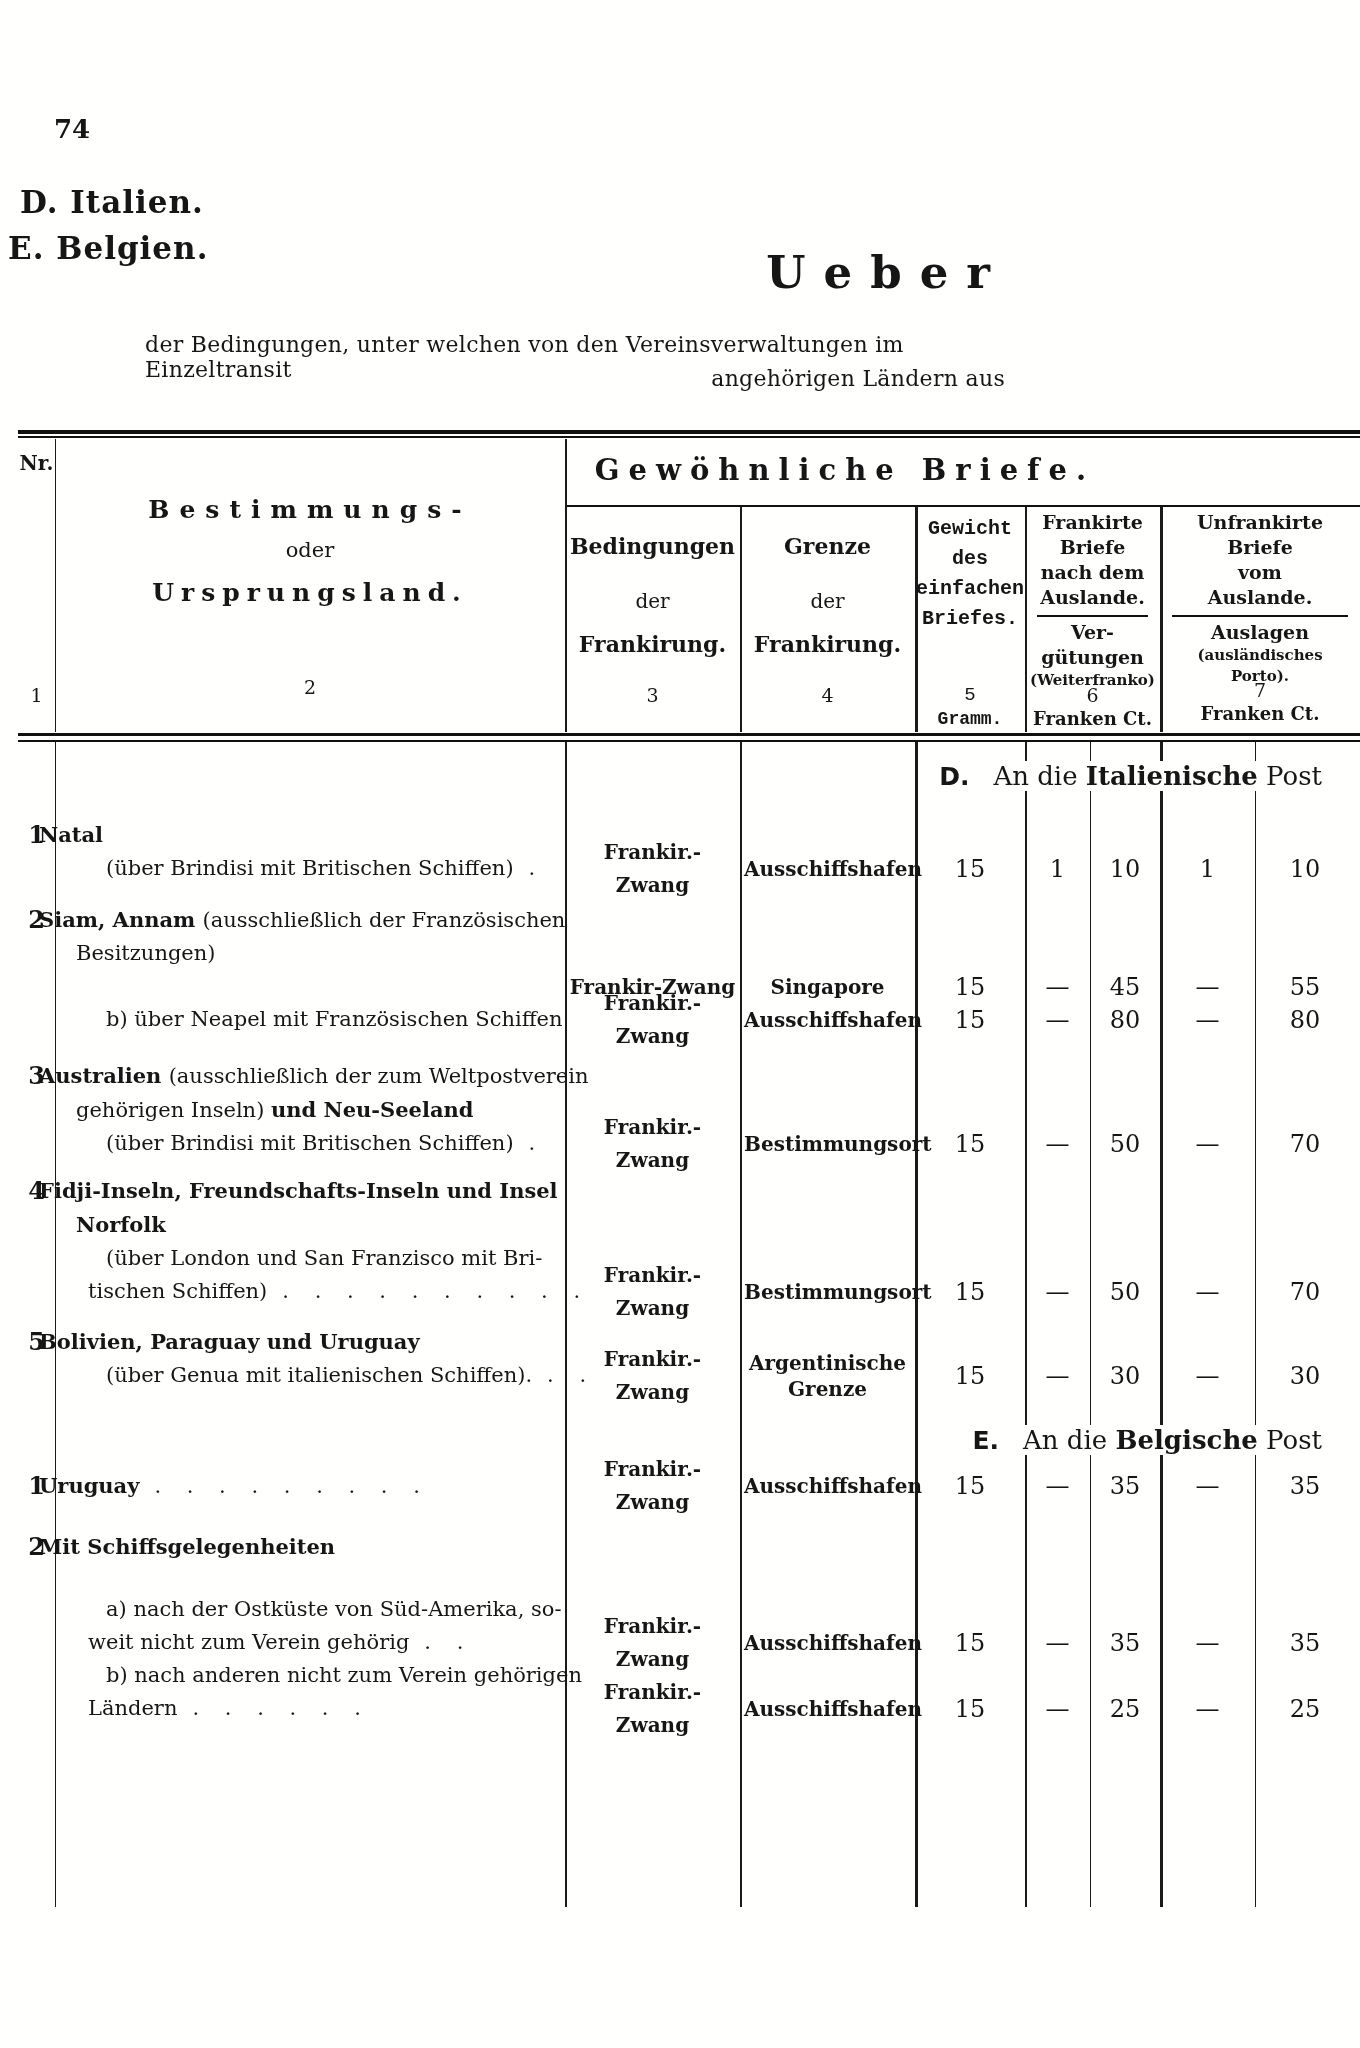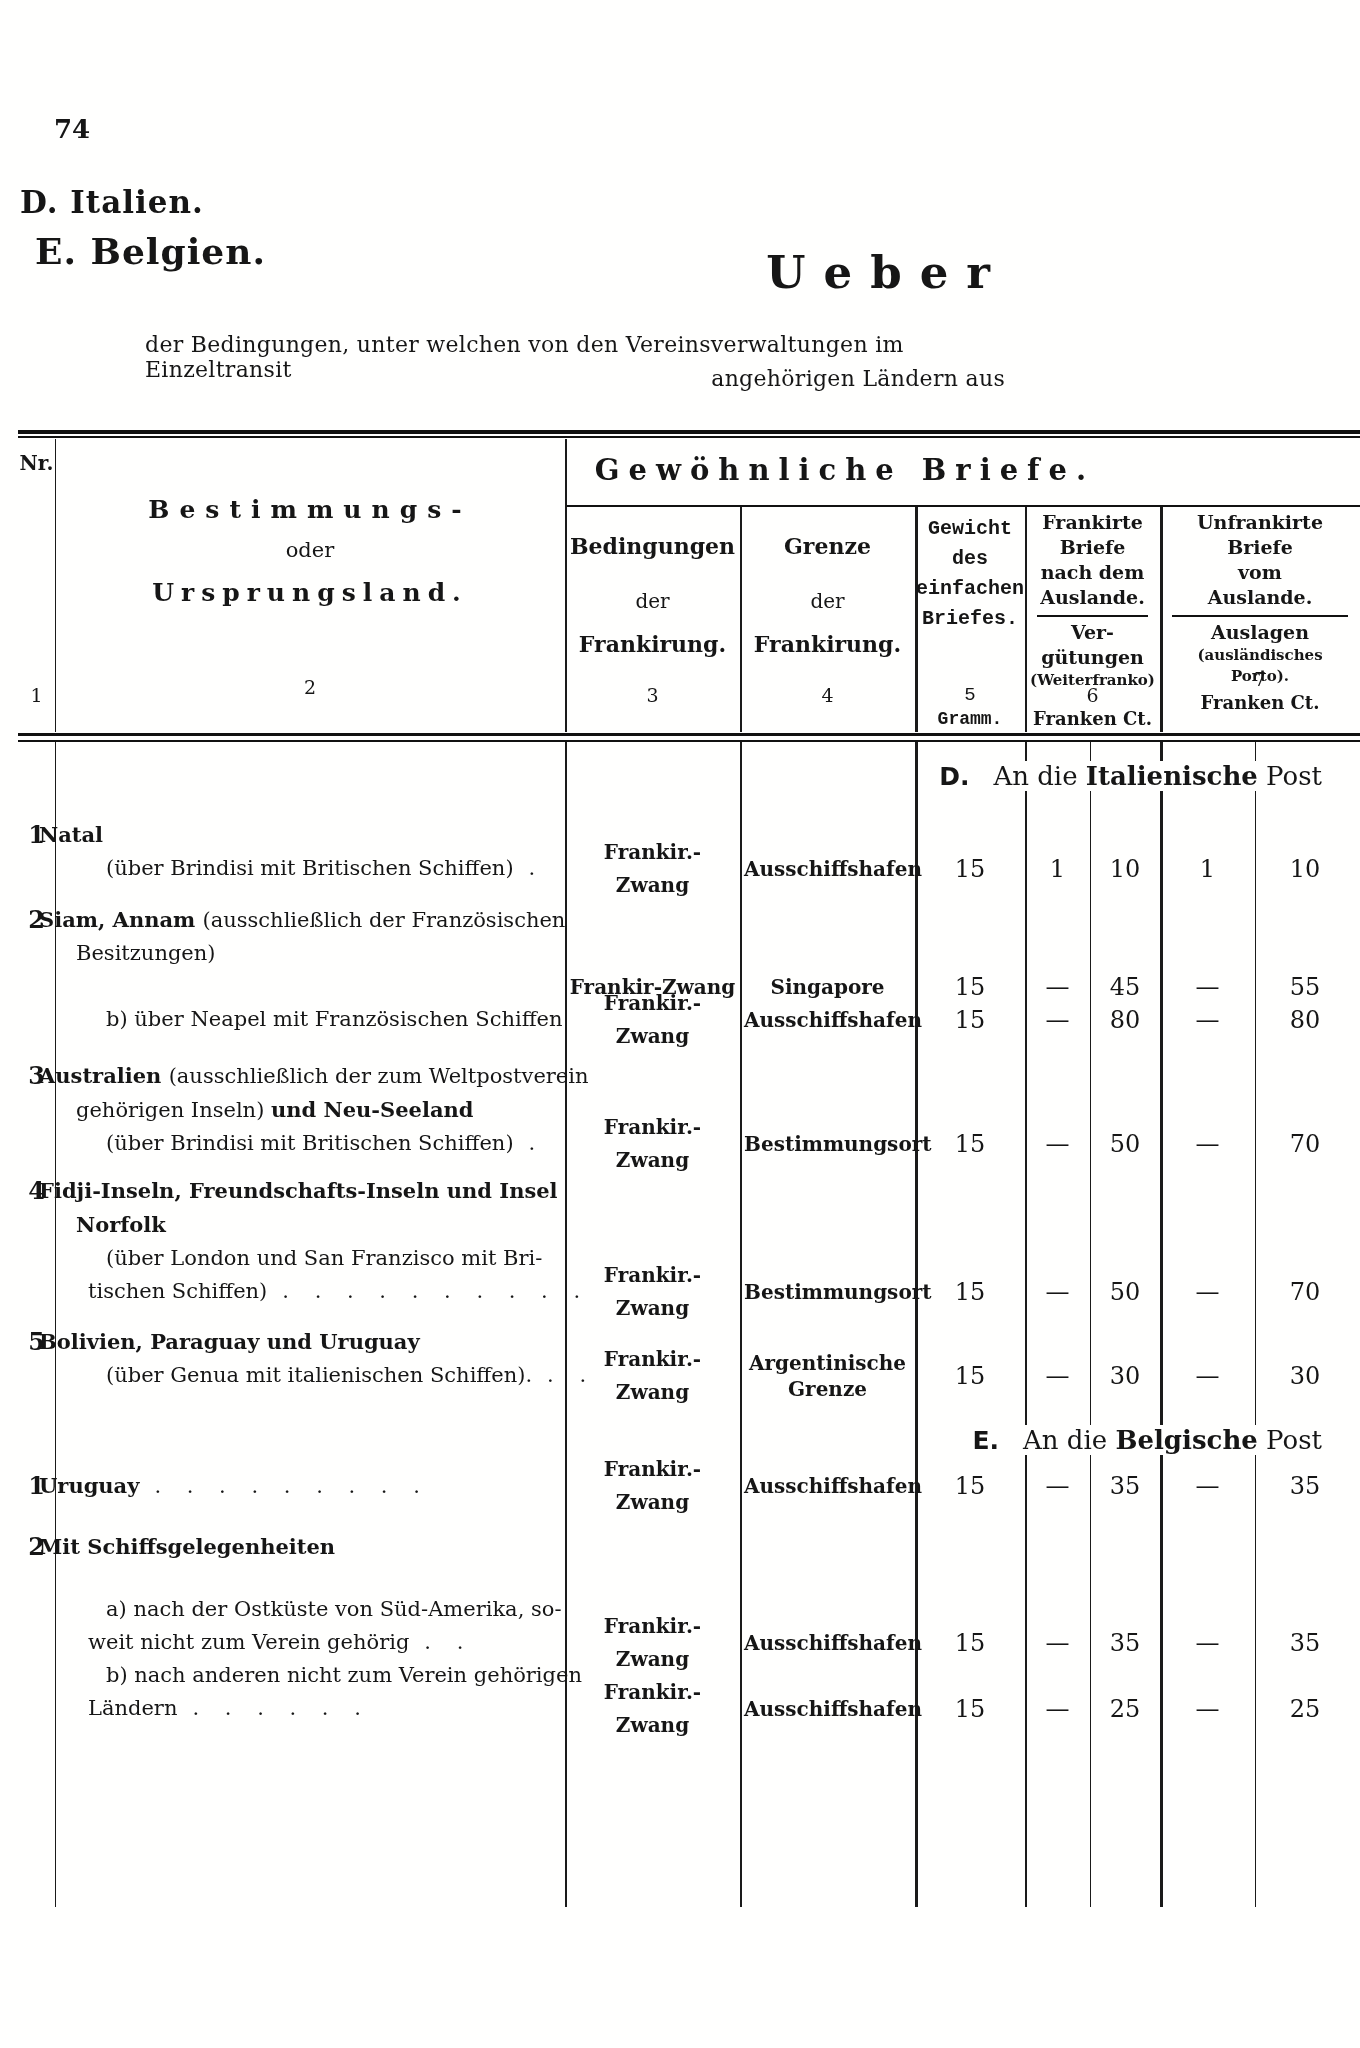--- a/index.html
+++ b/index.html
@@ -3,21 +3,21 @@
 <meta charset="utf-8">
 <style>
   html,body{margin:0;padding:0;background:#e8e8e4;}
   .page{position:relative;width:1360px;height:2048px;margin:0 auto;background:#fffffe;
         color:#161616;font-family:"DejaVu Serif",serif;overflow:hidden;}
   .b{font-weight:bold;}
 
   
   .pageno{position:absolute;top:114px;left:54px;font-size:26px;font-weight:bold;}
   .seclab1{position:absolute;top:184px;left:20px;font-size:31px;font-weight:bold;letter-spacing:1px;}
-  .seclab2{position:absolute;top:230px;left:35px;font-size:36px;font-weight:bold;letter-spacing:1px;}
+  .seclab2{position:absolute;top:230px;left:8px;font-size:31px;font-weight:bold;letter-spacing:1px;}
   .bigtitle{position:absolute;top:246px;right:352px;font-size:45px;font-weight:bold;letter-spacing:18px;}
   .sub1{position:absolute;top:332px;left:145px;width:900px;font-size:22px;letter-spacing:.3px;}
   .sub2{position:absolute;top:366px;right:355px;font-size:22px;letter-spacing:.3px;}
 
   
   .ttable{position:absolute;top:430px;left:18px;width:1342px;}
   .thead{position:relative;height:312px;}
   .rule{position:absolute;left:0;right:0;background:#111;}
   .rt1{top:0;height:4px;} .rt2{top:6px;height:2px;}
   .rb1{bottom:6px;height:3px;} .rb2{bottom:0;height:2px;}
@@ -38,21 +38,21 @@
   .h-c3{left:547px;width:175px;top:66px;bottom:0;}
   .h-c4{left:722px;width:175px;top:66px;bottom:0;}
   .h-c3 .cl,.h-c4 .cl{font-size:22px;font-weight:bold;}
   .h-c3 .cl1,.h-c4 .cl1{margin-top:28px;}
   .h-c3 .cl2,.h-c4 .cl2{margin-top:30px;font-weight:normal;font-size:20px;}
   .h-c3 .cl3,.h-c4 .cl3{margin-top:18px;}
   .h-c5{left:897px;width:110px;top:66px;bottom:0;font-family:Liberation Mono, monospace;}
   .h-c5 .cl{font-size:20px;font-weight:bold;margin-top:7px;}
   .h-c5 .cl1{margin-top:12px;}
   .h-c6{left:1007px;width:135px;top:66px;bottom:0;}
-  .h-c7{left:1142px;width:200px;top:66px;bottom:16px;}
+  .h-c7{left:1142px;width:200px;top:66px;bottom:5px;}
   .h-c6 .cl,.h-c7 .cl{font-size:19px;font-weight:bold;margin-top:3px;}
   .h-c6 .cl1,.h-c7 .cl1{margin-top:6px;}
   .subrule{height:2px;background:#111;margin:7px 12px 4px;}
   .small{font-size:15px !important;}
 
   
   .tbody{position:relative;height:1165px;overflow:hidden;}
   .vline{position:absolute;top:0;bottom:0;background:#1a1a1a;}
   .sec-head{position:relative;z-index:2;text-align:right;padding-right:30px;
             height:44px;line-height:44px;font-size:26px;}

